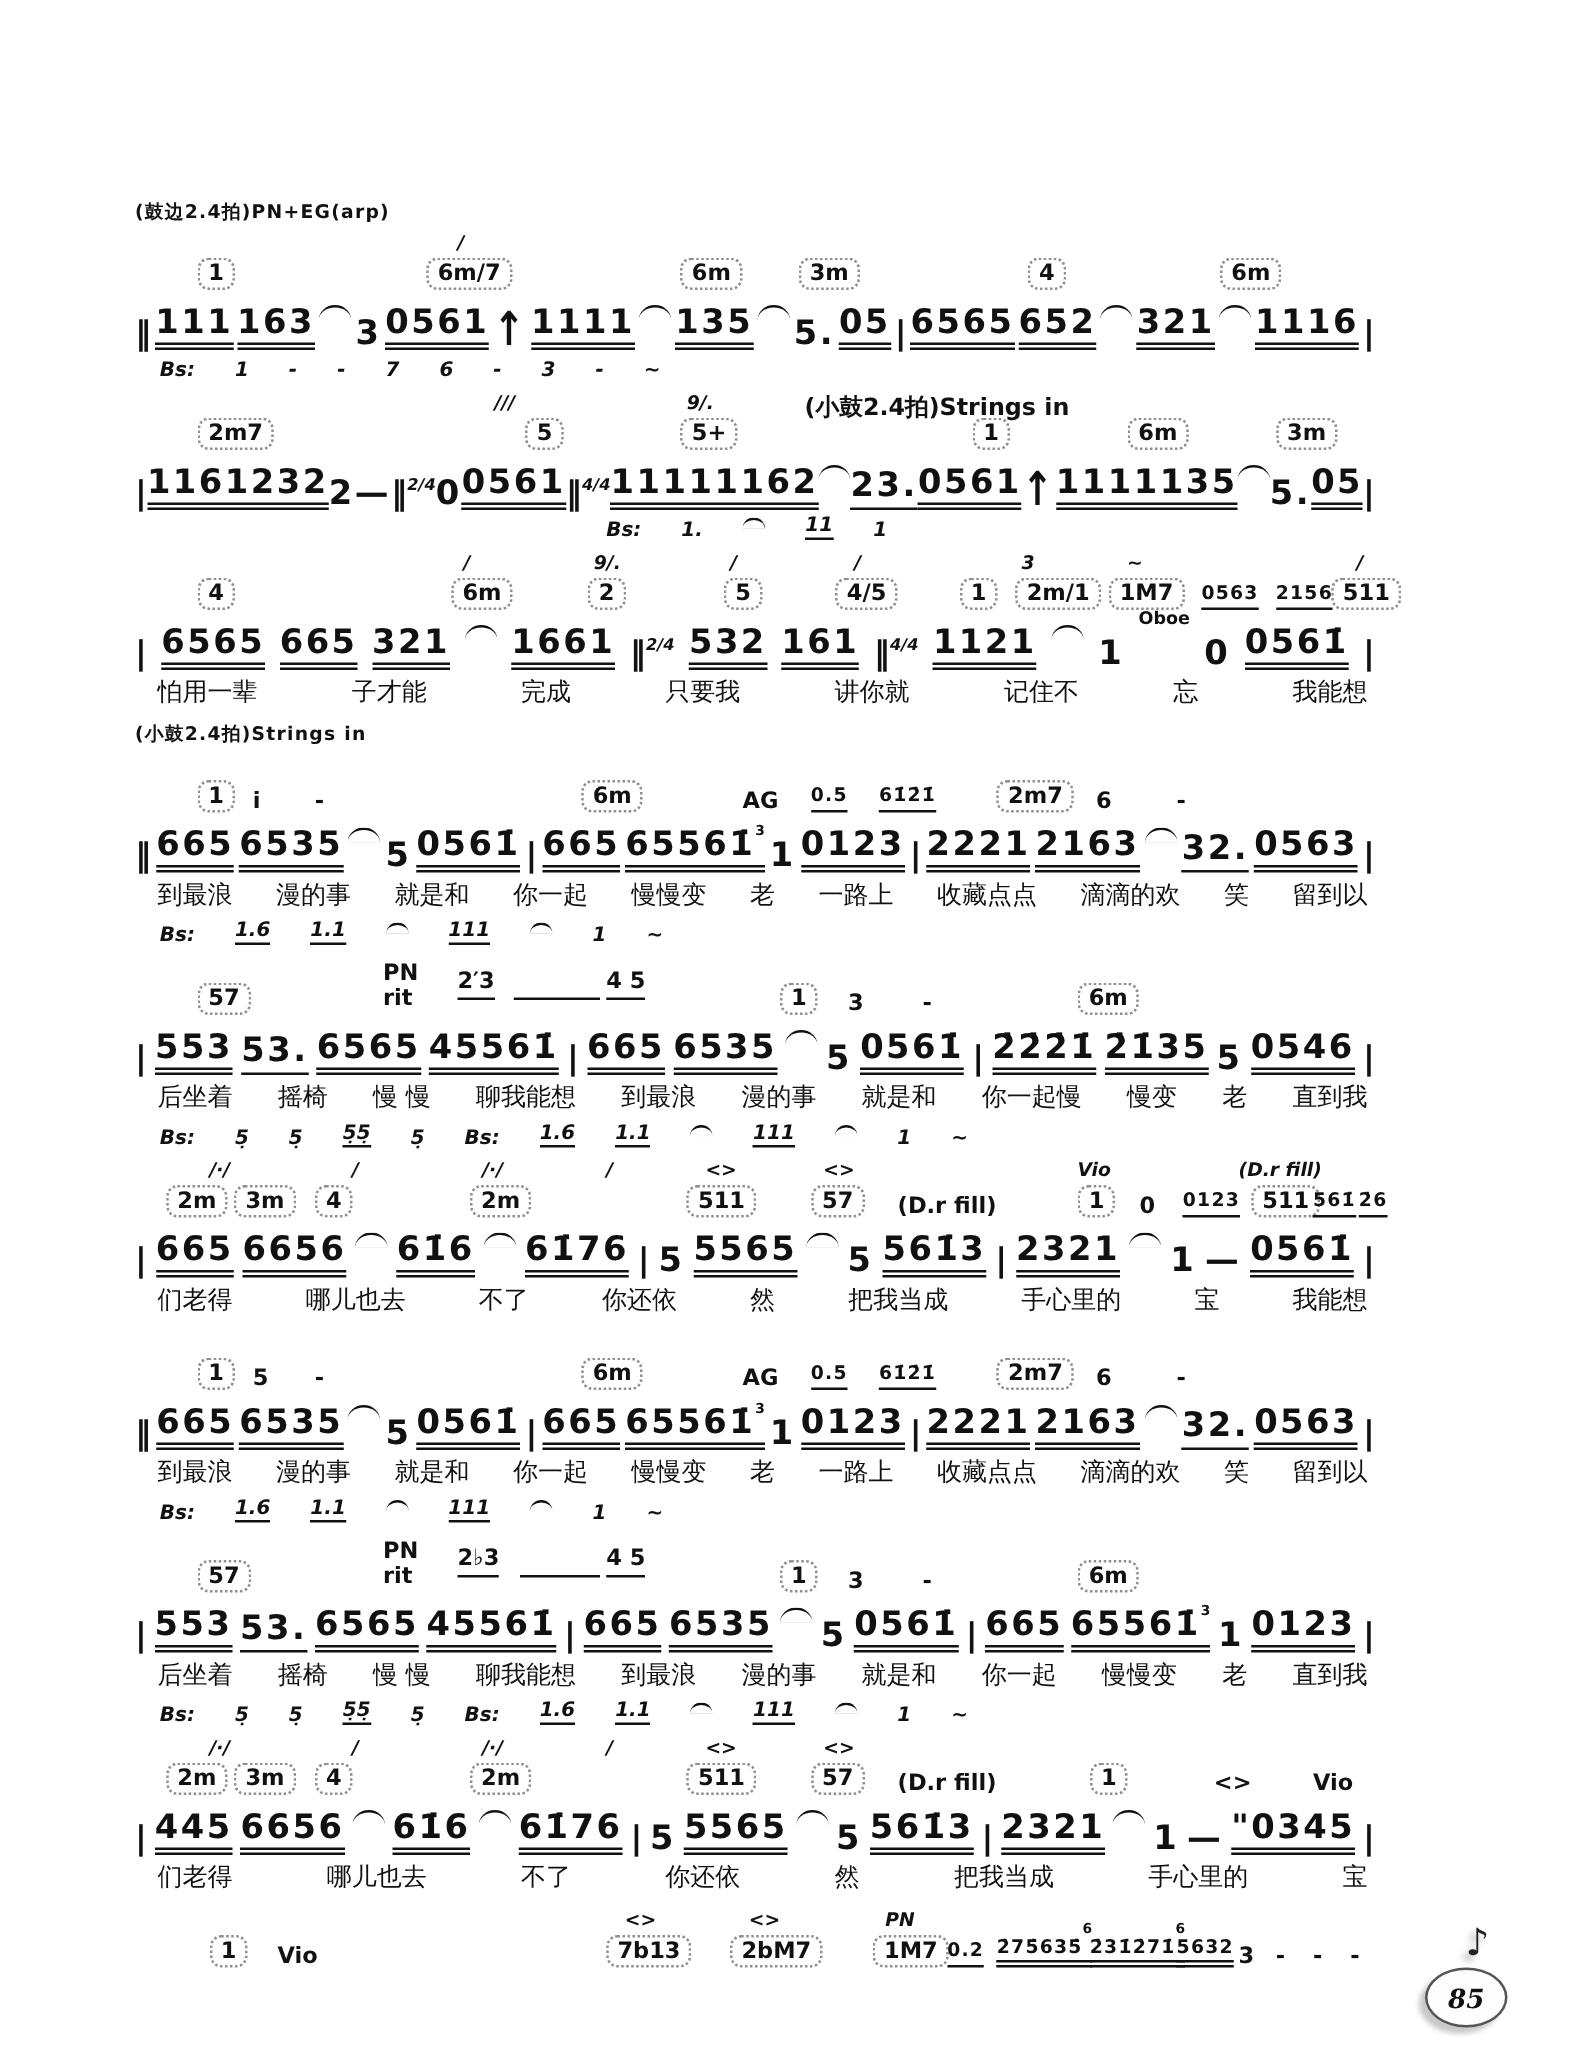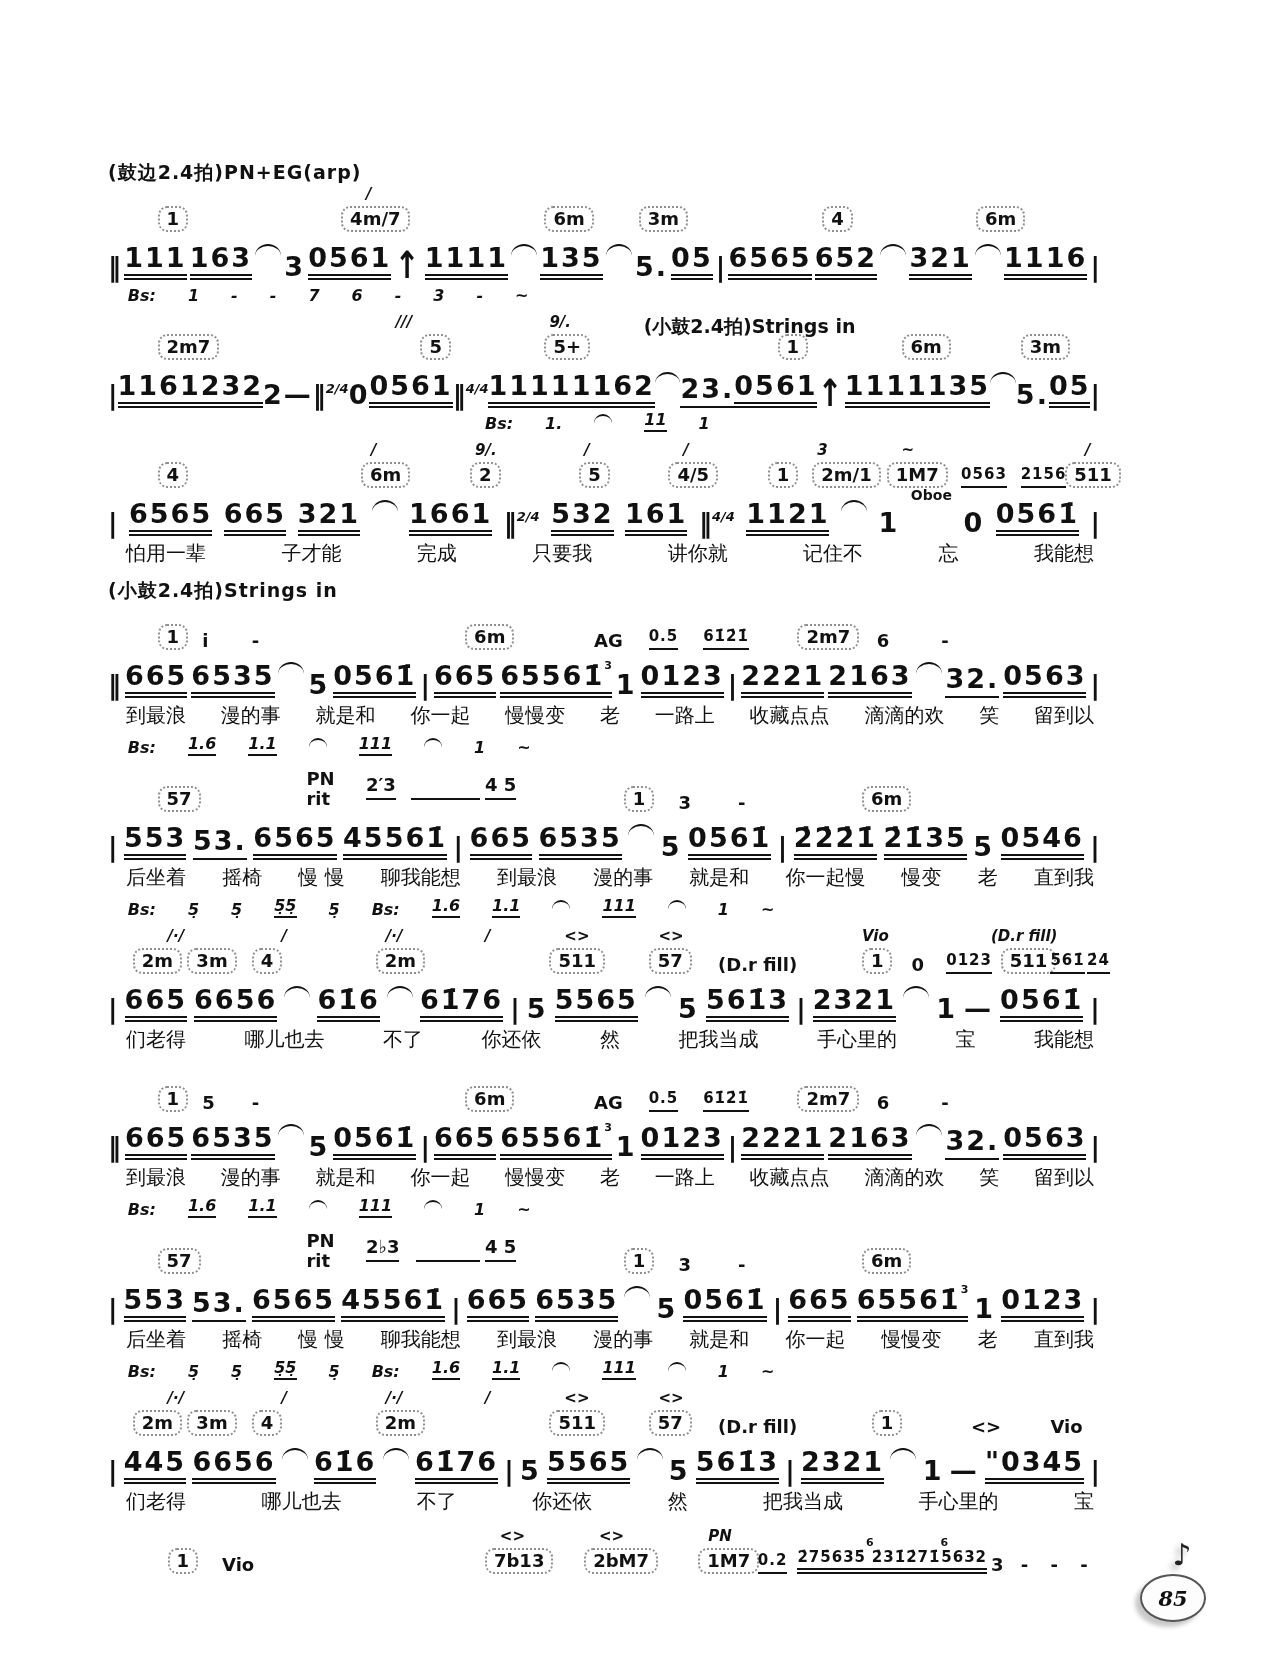--- a/index.html
+++ b/index.html
@@ -1,20 +1,20 @@
 <!DOCTYPE html>
 <html><head>
 <meta charset="utf-8">
 <style>
   html,body{margin:0;padding:0;background:#fff;}
   body{position:relative;width:1272px;height:1656px;overflow:hidden;
        font-family:"DejaVu Sans",sans-serif;color:#111;}
   #sheet{position:absolute;left:108px;top:160px;width:992px;}
   .system{position:relative;margin-bottom:8px;}
-  .sys-header{font-weight:bold;font-size:19px;letter-spacing:1px;height:24px;}
+  .sys-header{font-weight:bold;font-size:15px;letter-spacing:1px;height:24px;}
   .annrow{position:relative;height:50px;}
   .ann{position:absolute;bottom:2px;font-weight:bold;font-size:18px;white-space:nowrap;line-height:1;}
   .chordbox{border:2px dotted #8f8f8f;border-radius:9px;padding:2px 7px 2px;font-size:18px;background:#fff;}
   .raise{bottom:32px;font-style:italic;font-size:15px;font-weight:bold;}
   .hdr{bottom:26px;font-size:19px;font-style:normal;}
   .smalln{font-size:15px;letter-spacing:1px;}
   .wline{height:2px;background:#111;bottom:8px;}
   .noterow{display:flex;justify-content:space-between;align-items:flex-end;min-height:46px;}
   .note{font-weight:bold;font-size:27px;letter-spacing:2px;line-height:1;white-space:nowrap;}
   .bar{font-size:26px;letter-spacing:0;}
@@ -43,21 +43,21 @@
 </style>
 </head>
 <body>
 
 <div id="sheet">
     <div class="system">
       <div class="sys-header">(鼓边2.4拍)PN+EG(arp)</div>
       <div class="annrow">
         <span class="ann chordbox" style="left: 5%;">1</span>
         <span class="ann raise" style="left: 26%;">/</span>
-        <span class="ann chordbox" style="left: 23.5%;">4m/7</span>
+        <span class="ann chordbox" style="left: 23.5%;">6m/7</span>
         <span class="ann chordbox" style="left: 44%;">6m</span>
         <span class="ann chordbox" style="left: 53.5%;">3m</span>
         <span class="ann chordbox" style="left: 72%;">4</span>
         <span class="ann chordbox" style="left: 87.5%;">6m</span>
       </div>
       <div class="noterow">
         <span class="note bar">‖</span>
         <span class="note u2">111</span>
         <span class="note u2">163</span>
         <span class="tiearc"></span>
@@ -320,21 +320,21 @@
         <span class="ann raise" style="left: 55.5%;">&lt;&gt;</span>
         <span class="ann chordbox" style="left: 54.5%;">57</span>
         <span class="ann" style="left: 61.5%;">(D.r fill)</span>
         <span class="ann raise" style="left: 76%;">Vio</span>
         <span class="ann chordbox" style="left: 76%;">1</span>
         <span class="ann" style="left: 81%;">0</span>
         <span class="ann smalln u1" style="left: 84.5%;">0123</span>
         <span class="ann raise" style="left: 89%;">(D.r fill)</span>
         <span class="ann chordbox" style="left: 90%;">511</span>
         <span class="ann smalln u1" style="left: 95%;">561̇</span>
-        <span class="ann smalln u1" style="left: 98.7%;">2̇4</span>
+        <span class="ann smalln u1" style="left: 98.7%;">2̇6</span>
       </div>
       <div class="noterow">
         <span class="note bar">|</span>
         <span class="note u2">665</span>
         <span class="note u2">6656</span>
         <span class="tiearc"></span>
         <span class="note u2">61̇6</span>
         <span class="tiearc"></span>
         <span class="note u2">61̇76</span>
         <span class="note bar">|</span>

